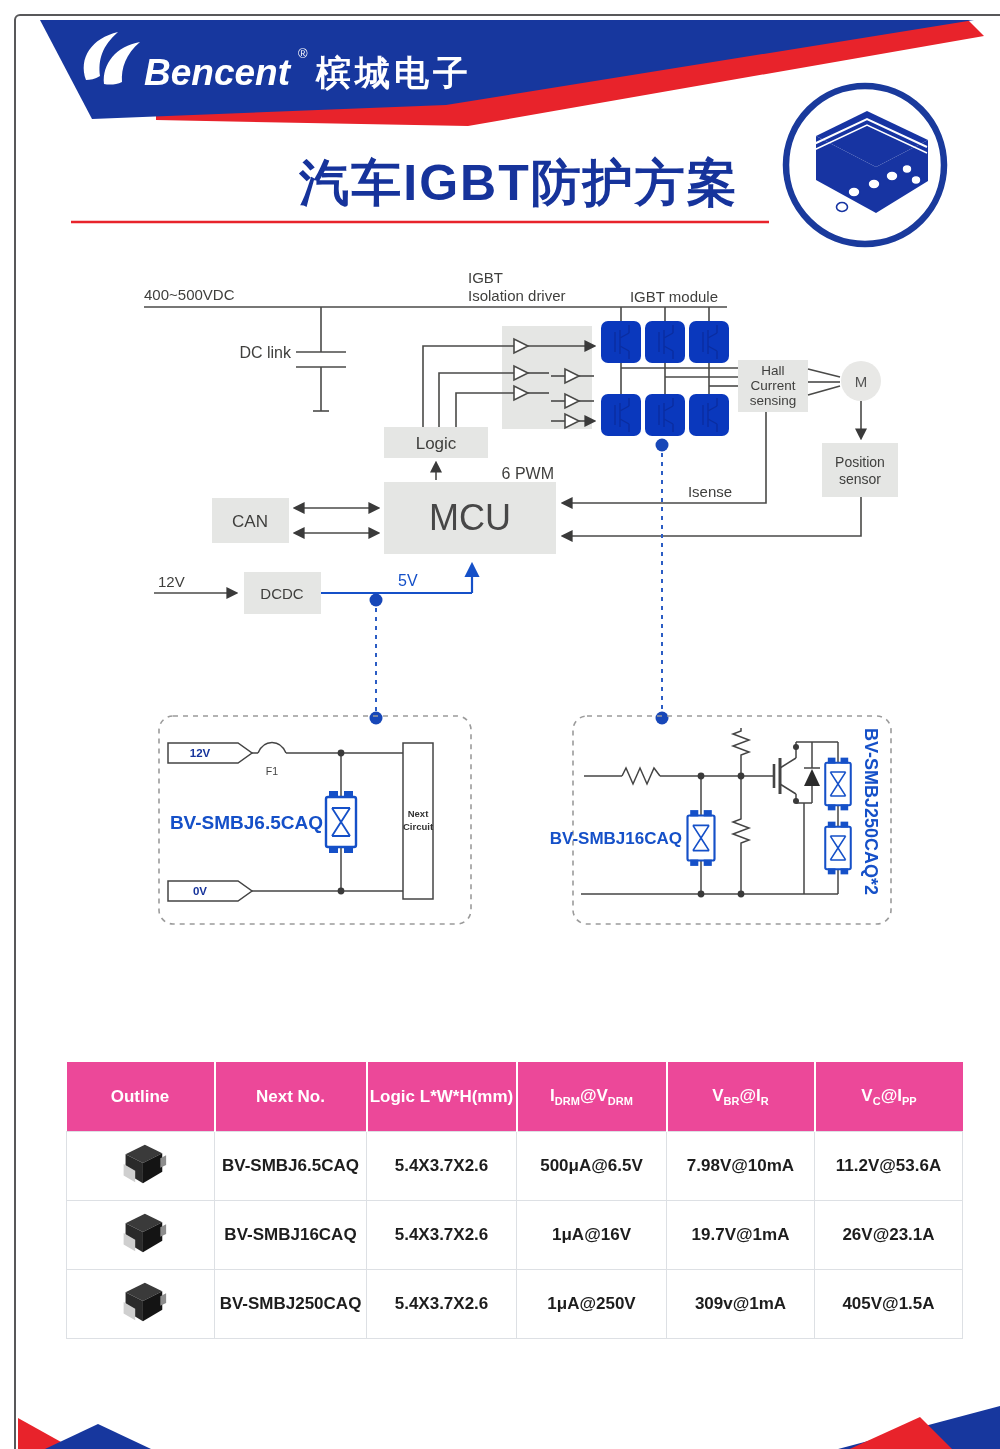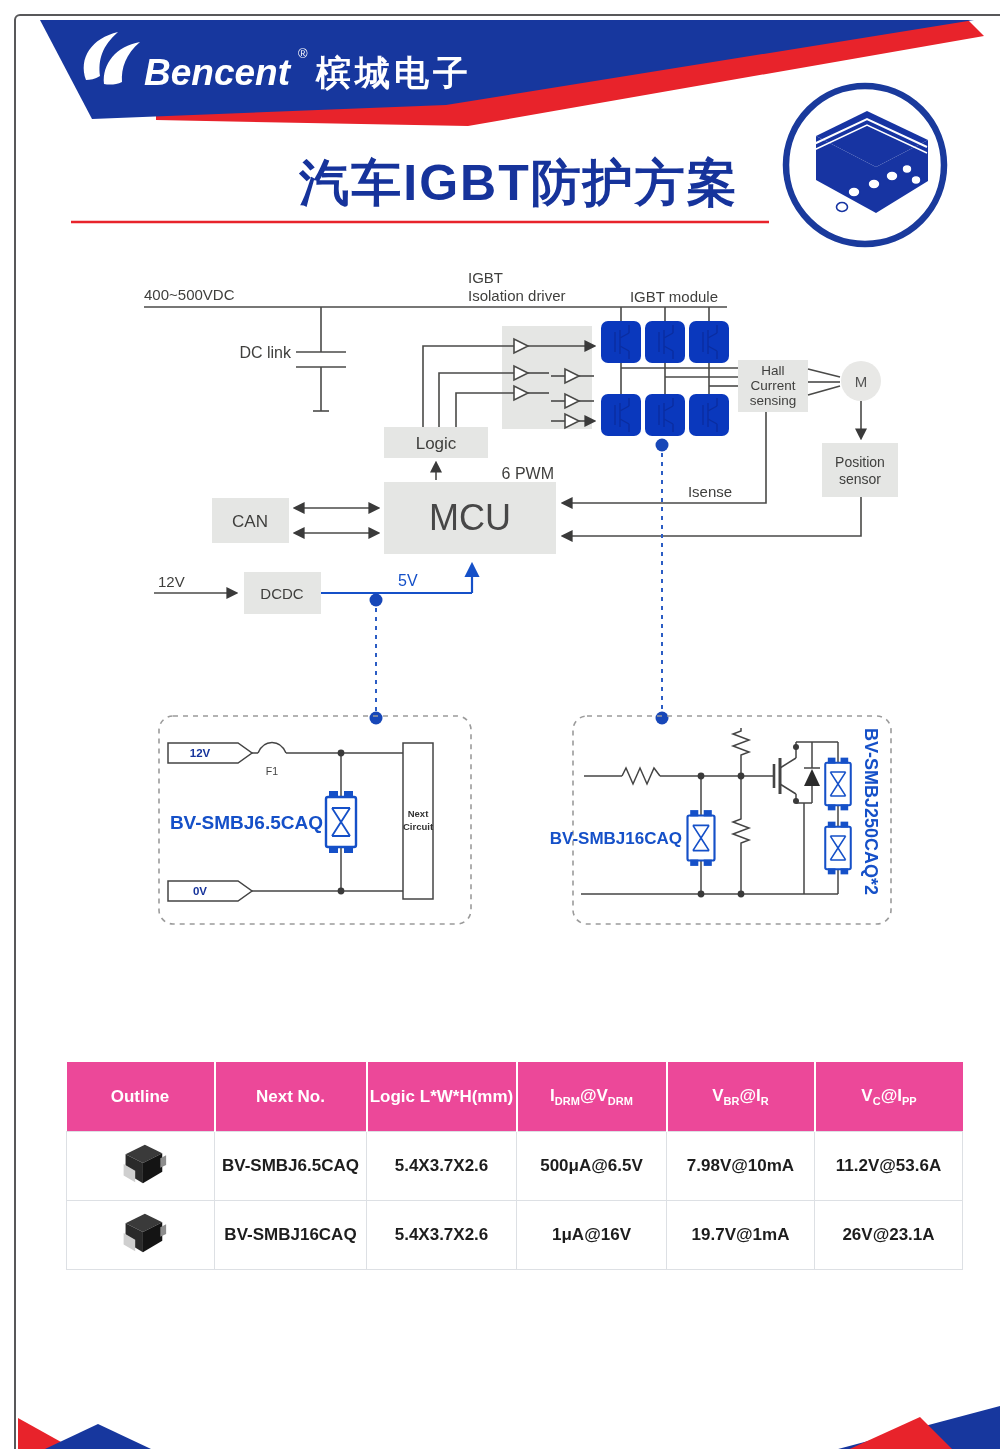--- a/index.html
+++ b/index.html
@@ -315,17 +315,33 @@
           <polygon points="12,26 24,33 24,45 12,38" fill="#cfcfcf"></polygon>
           <polygon points="50,20 56,17 56,27 50,30" fill="#8d8d8d"></polygon>
         </svg>
       </td>
       <td>BV-SMBJ16CAQ</td>
       <td>5.4X3.7X2.6</td>
       <td>1μA@16V</td>
       <td>19.7V@1mA</td>
       <td>26V@23.1A</td>
     </tr>
+    <tr>
+      <td>
+        <svg width="58" height="52" viewBox="0 0 60 52">
+          <polygon points="14,16 34,6 52,15 32,25" fill="#3a3a3a"></polygon>
+          <polygon points="14,16 32,25 32,46 14,35" fill="#2a2a2a"></polygon>
+          <polygon points="32,25 52,15 52,34 32,46" fill="#141414"></polygon>
+          <polygon points="12,26 24,33 24,45 12,38" fill="#cfcfcf"></polygon>
+          <polygon points="50,20 56,17 56,27 50,30" fill="#8d8d8d"></polygon>
+        </svg>
+      </td>
+      <td>BV-SMBJ250CAQ</td>
+      <td>5.4X3.7X2.6</td>
+      <td>1μA@250V</td>
+      <td>309v@1mA</td>
+      <td>405V@1.5A</td>
+    </tr>
   </tbody>
 </table>
 
 
 </div>
 
 </body></html>

